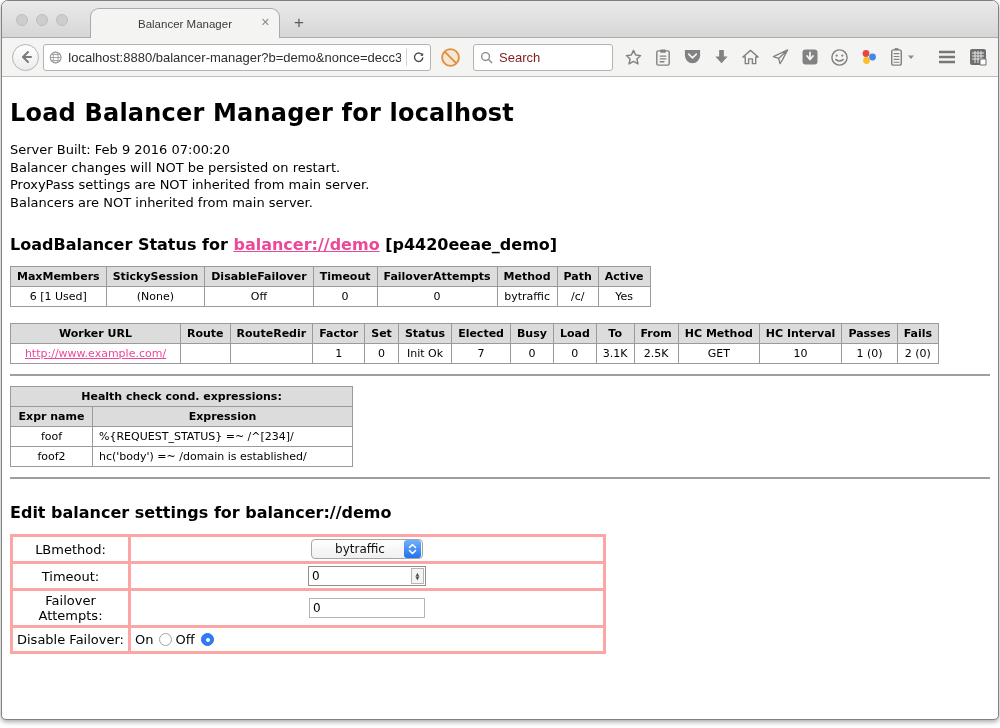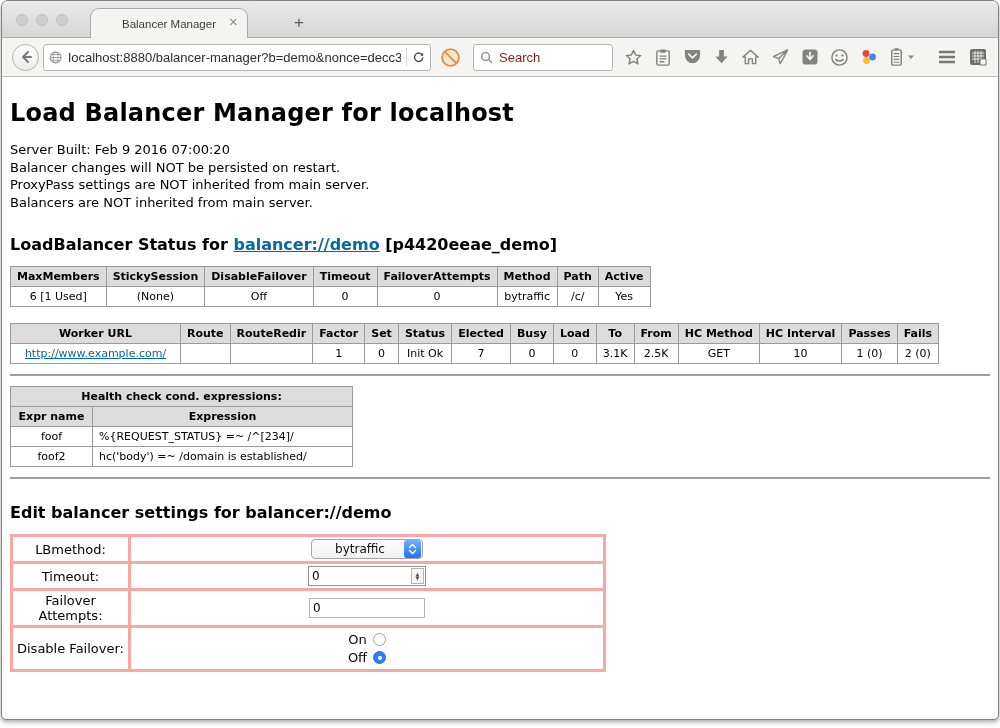--- a/index.html
+++ b/index.html
@@ -8,21 +8,21 @@
 
   .window { width:998px; height:720px; margin:0 1px; border:1px solid #818181;
             border-radius:7px 7px 5px 5px; overflow:hidden; background:#fff;
             box-shadow:0 2px 5px rgba(0,0,0,.35); }
 
   
   .titlebar { height:37px; background:linear-gradient(#eaeaea,#d6d6d6);
               border-bottom:1px solid #ababab; position:relative; }
   .traffic { position:absolute; top:13px; left:14px; display:flex; gap:8px; }
   .traffic span { width:12px; height:12px; border-radius:50%; background:#cdcdcd; border:1px solid #bfbfbf; }
-  .tab { position:absolute; left:88px; bottom:-1px; width:158px; height:30px;
+  .tab { position:absolute; left:88px; bottom:-1px; width:190px; height:30px;
          background:#f4f4f2; border:1px solid #aaa; border-bottom:none;
          border-radius:9px 9px 0 0; display:flex; align-items:center; justify-content:center; }
   .tab-title { font-size:11.5px; color:#3c3c3c; font-family:"Liberation Sans",sans-serif; }
   .tab-close { position:absolute; right:9px; top:8px; font-size:11px; color:#8a8a8a; line-height:12px; cursor:default; }
   .newtab { position:absolute; left:292px; bottom:4px; font-size:17px; color:#5c5c5c; font-family:"Liberation Sans",sans-serif; }
 
   
   .toolbar { height:39px; background:#f4f4f2; border-bottom:1px solid #bdbdbd;
              display:flex; align-items:center; padding:0 10px; font-family:"Liberation Sans",sans-serif; }
   .back-btn { width:27px; height:27px; border-radius:50%; border:1px solid #b3b3b3;
@@ -38,21 +38,21 @@
   .tb-sep { width:1px; height:20px; background:#cfcfcf; margin-left:11px; }
   .blocked { margin-left:9px; }
   svg { display:block; }
 
   
   .content { padding:0 8px; color:#000; }
   h1.page-title { font-size:24px; font-weight:bold; margin:22px 0 14px 0; letter-spacing:.2px; }
   .info-line { font-size:13px; line-height:17.5px; }
   .sec-heading { font-size:16px; font-weight:bold; margin:24px 0 12px 0; }
   .sec-heading a { color:#551a8b; }
-  a.plink { color:#0369a1; text-decoration:underline; }
+  a.plink { color:#ec4899; text-decoration:underline; }
 
   table.grid { border-collapse:collapse; }
   table.grid th, table.grid td { border:1px solid #9a9a9a; font-size:11px; padding:1px 6px; text-align:center; height:20px; }
   table.grid th { background:#dcdcdc; font-weight:bold; }
   .tbl1 { margin-top:2px; }
   .tbl2 { margin-top:16px; }
   .tbl2 td, .tbl2 th { padding:1px 7px;margin-left:36px; }
   .health { margin-top:4px; }
   .health td.expr { text-align:left; }
 
@@ -66,21 +66,21 @@
   .selectbox { display:inline-flex; align-items:center; width:112px; height:20px; border:1px solid #a6a6a6;
                border-radius:4px; background:linear-gradient(#fff,#f0f0f0); padding-left:4px; }
   .selectbox .sel-val { flex:1; font-size:12px; text-align:center; color:#111; }
   .stepper { width:17px; height:18px; border-radius:3px; background:linear-gradient(#6fb1fb,#1f72ee);
              display:flex; flex-direction:column; align-items:center; justify-content:center; margin-right:1px; }
   .numwrap { display:inline-flex; align-items:center; width:118px; height:20px; border:1px solid #8f8f8f; background:#fff; }
   .numwrap input { border:none; outline:none; flex:1; min-width:0; font-size:12px; padding:0 3px; font-family:"DejaVu Sans",sans-serif; }
   .spin { width:13px; height:16px; border:1px solid #b5b5b5; background:#f4f4f4; margin-right:1px;
           display:flex; flex-direction:column; align-items:center; justify-content:center; font-size:5px; color:#555; line-height:4px; }
   input.plain { width:116px; height:20px; border:1px solid #b5b5b5; font-size:12px; padding:0 3px; font-family:"DejaVu Sans",sans-serif; }
-  .radio-lines { display:flex; flex-direction:column; align-items:center; gap:3px; padding:2px 0; }
+  .radio-lines { display:flex; flex-direction:row; align-items:center; gap:3px; padding:2px 0; }
   .radio-row { display:flex; align-items:center; gap:6px; font-size:13px; }
   .radio { width:13px; height:13px; border-radius:50%; border:1px solid #a3a3a3; background:#fff; display:inline-block; position:relative; }
   .radio.checked { background:#2f7cf6; border-color:#2372ec; }
   .radio.checked::after { content:""; position:absolute; left:4px; top:4px; width:4px; height:4px; border-radius:50%; background:#fff; }
 </style>
 </head>
 <body>
 
 <div class="window">
 

